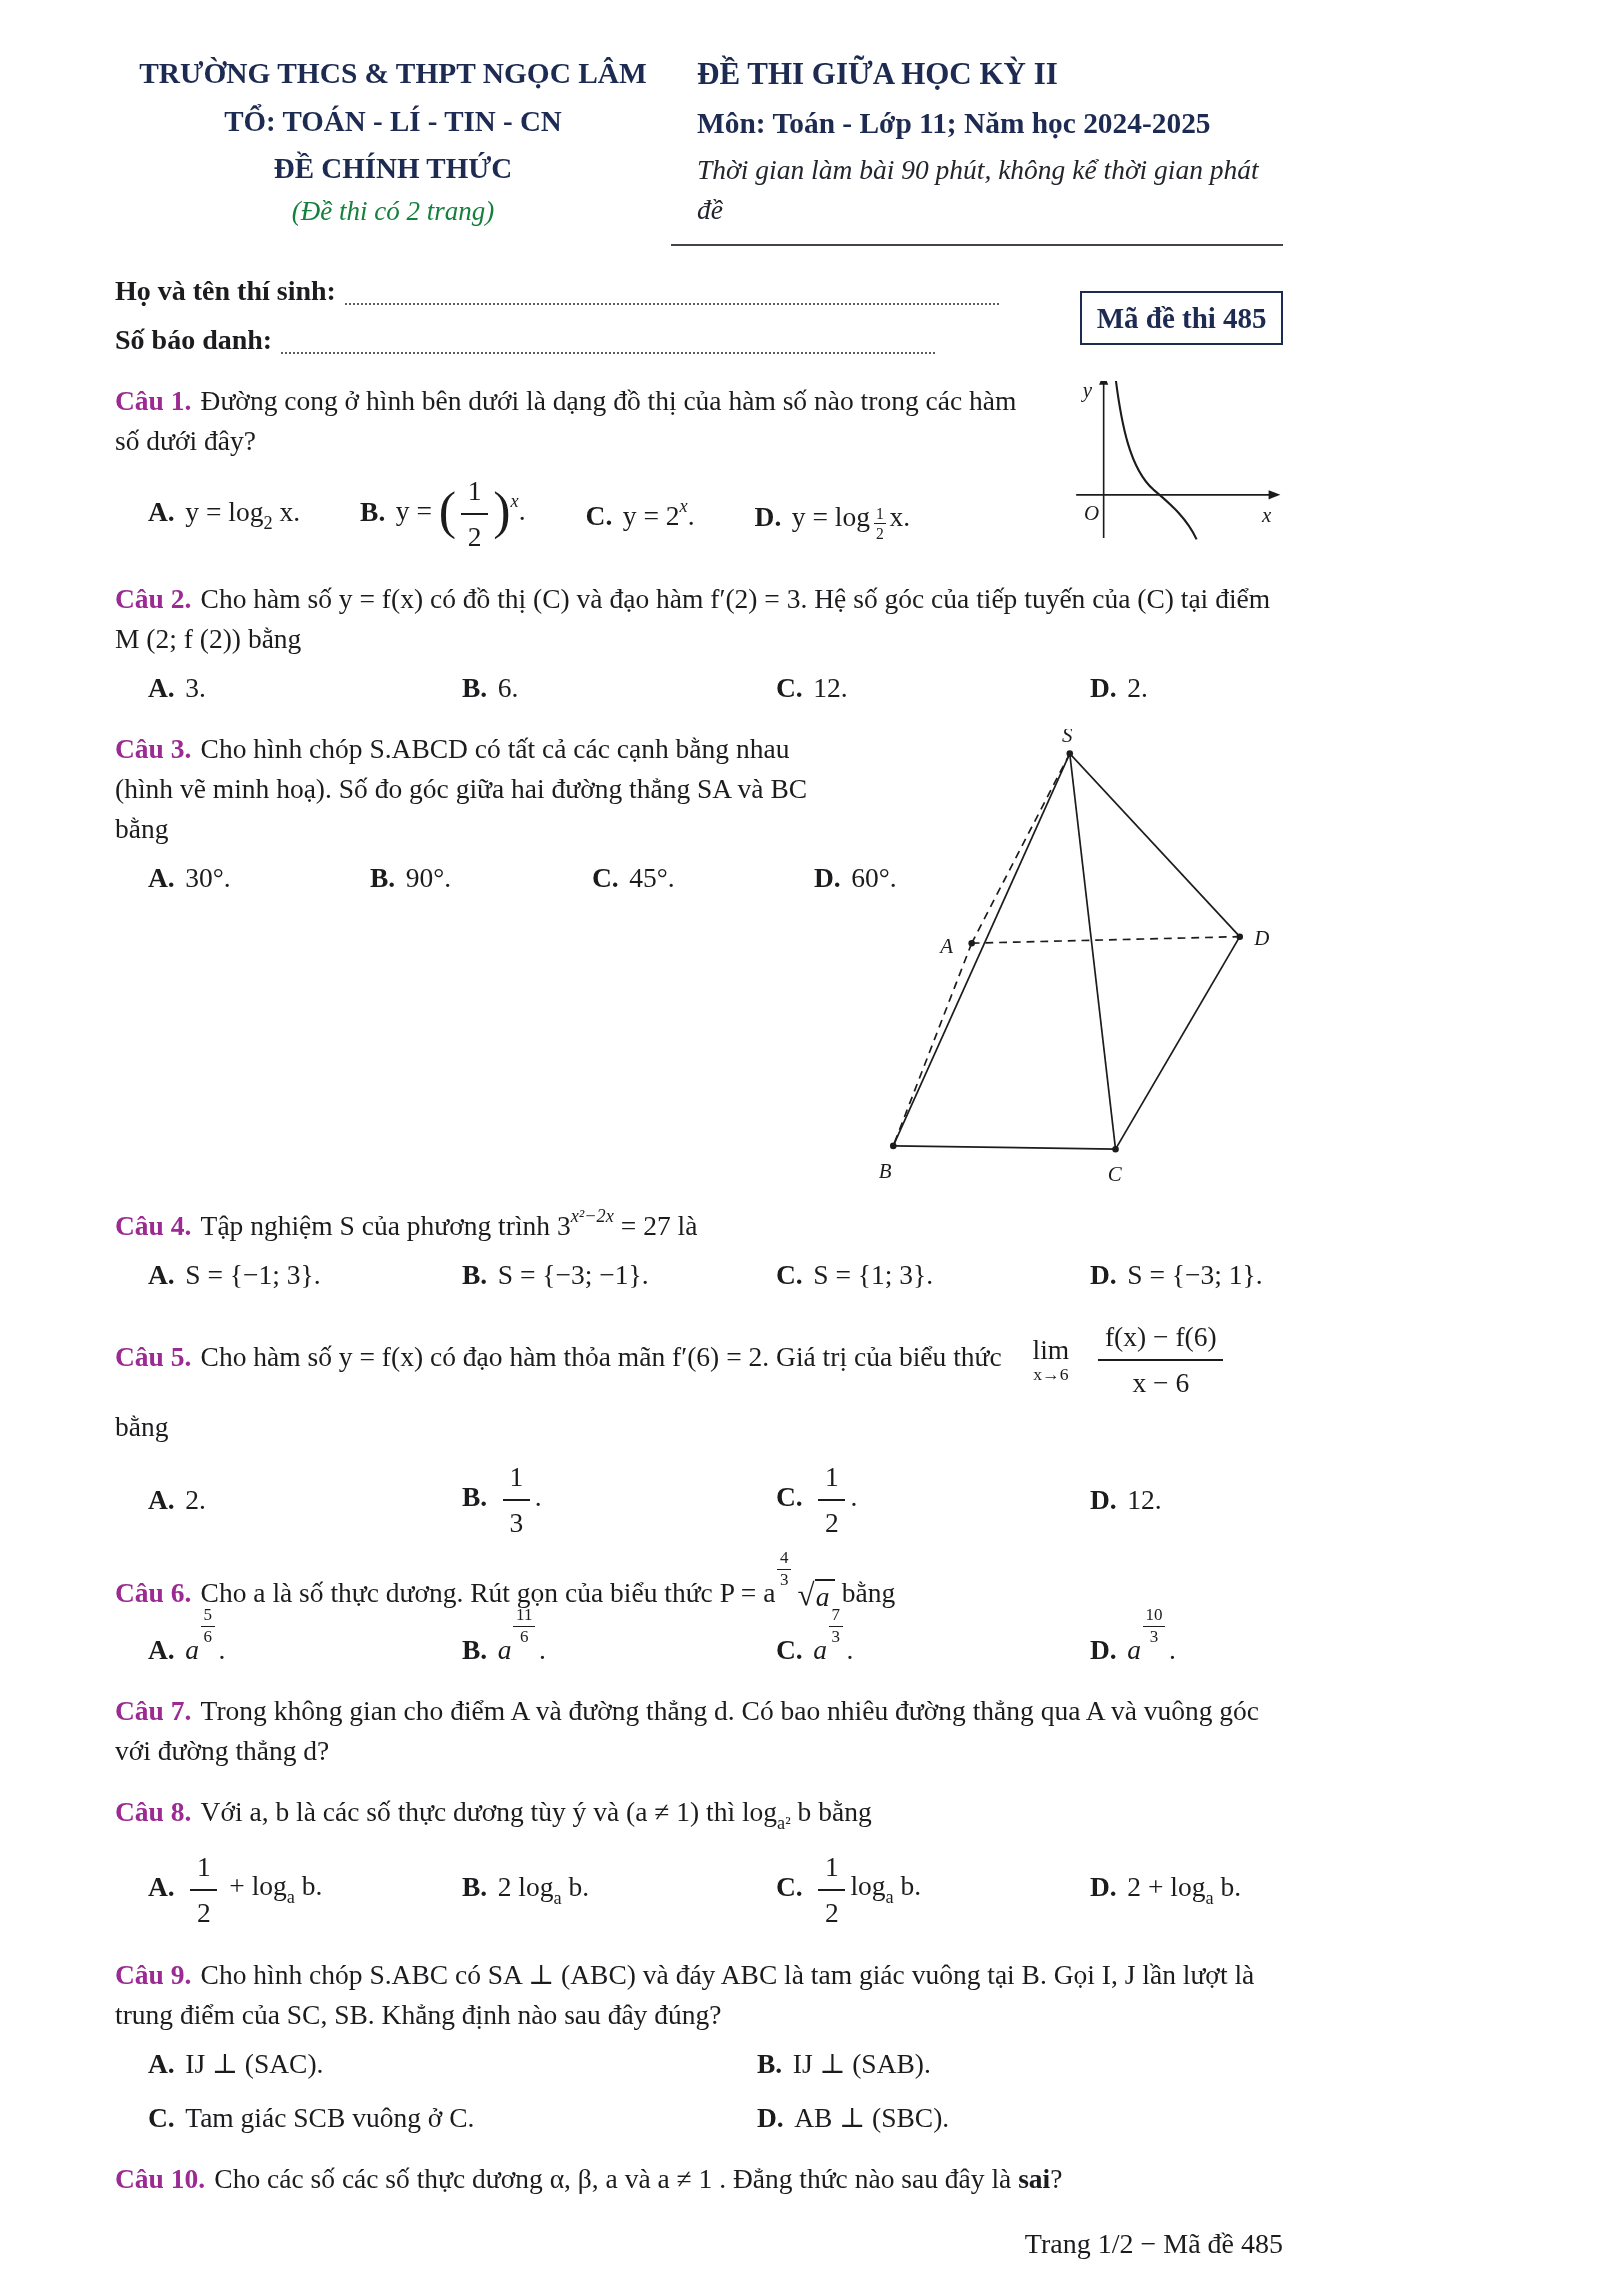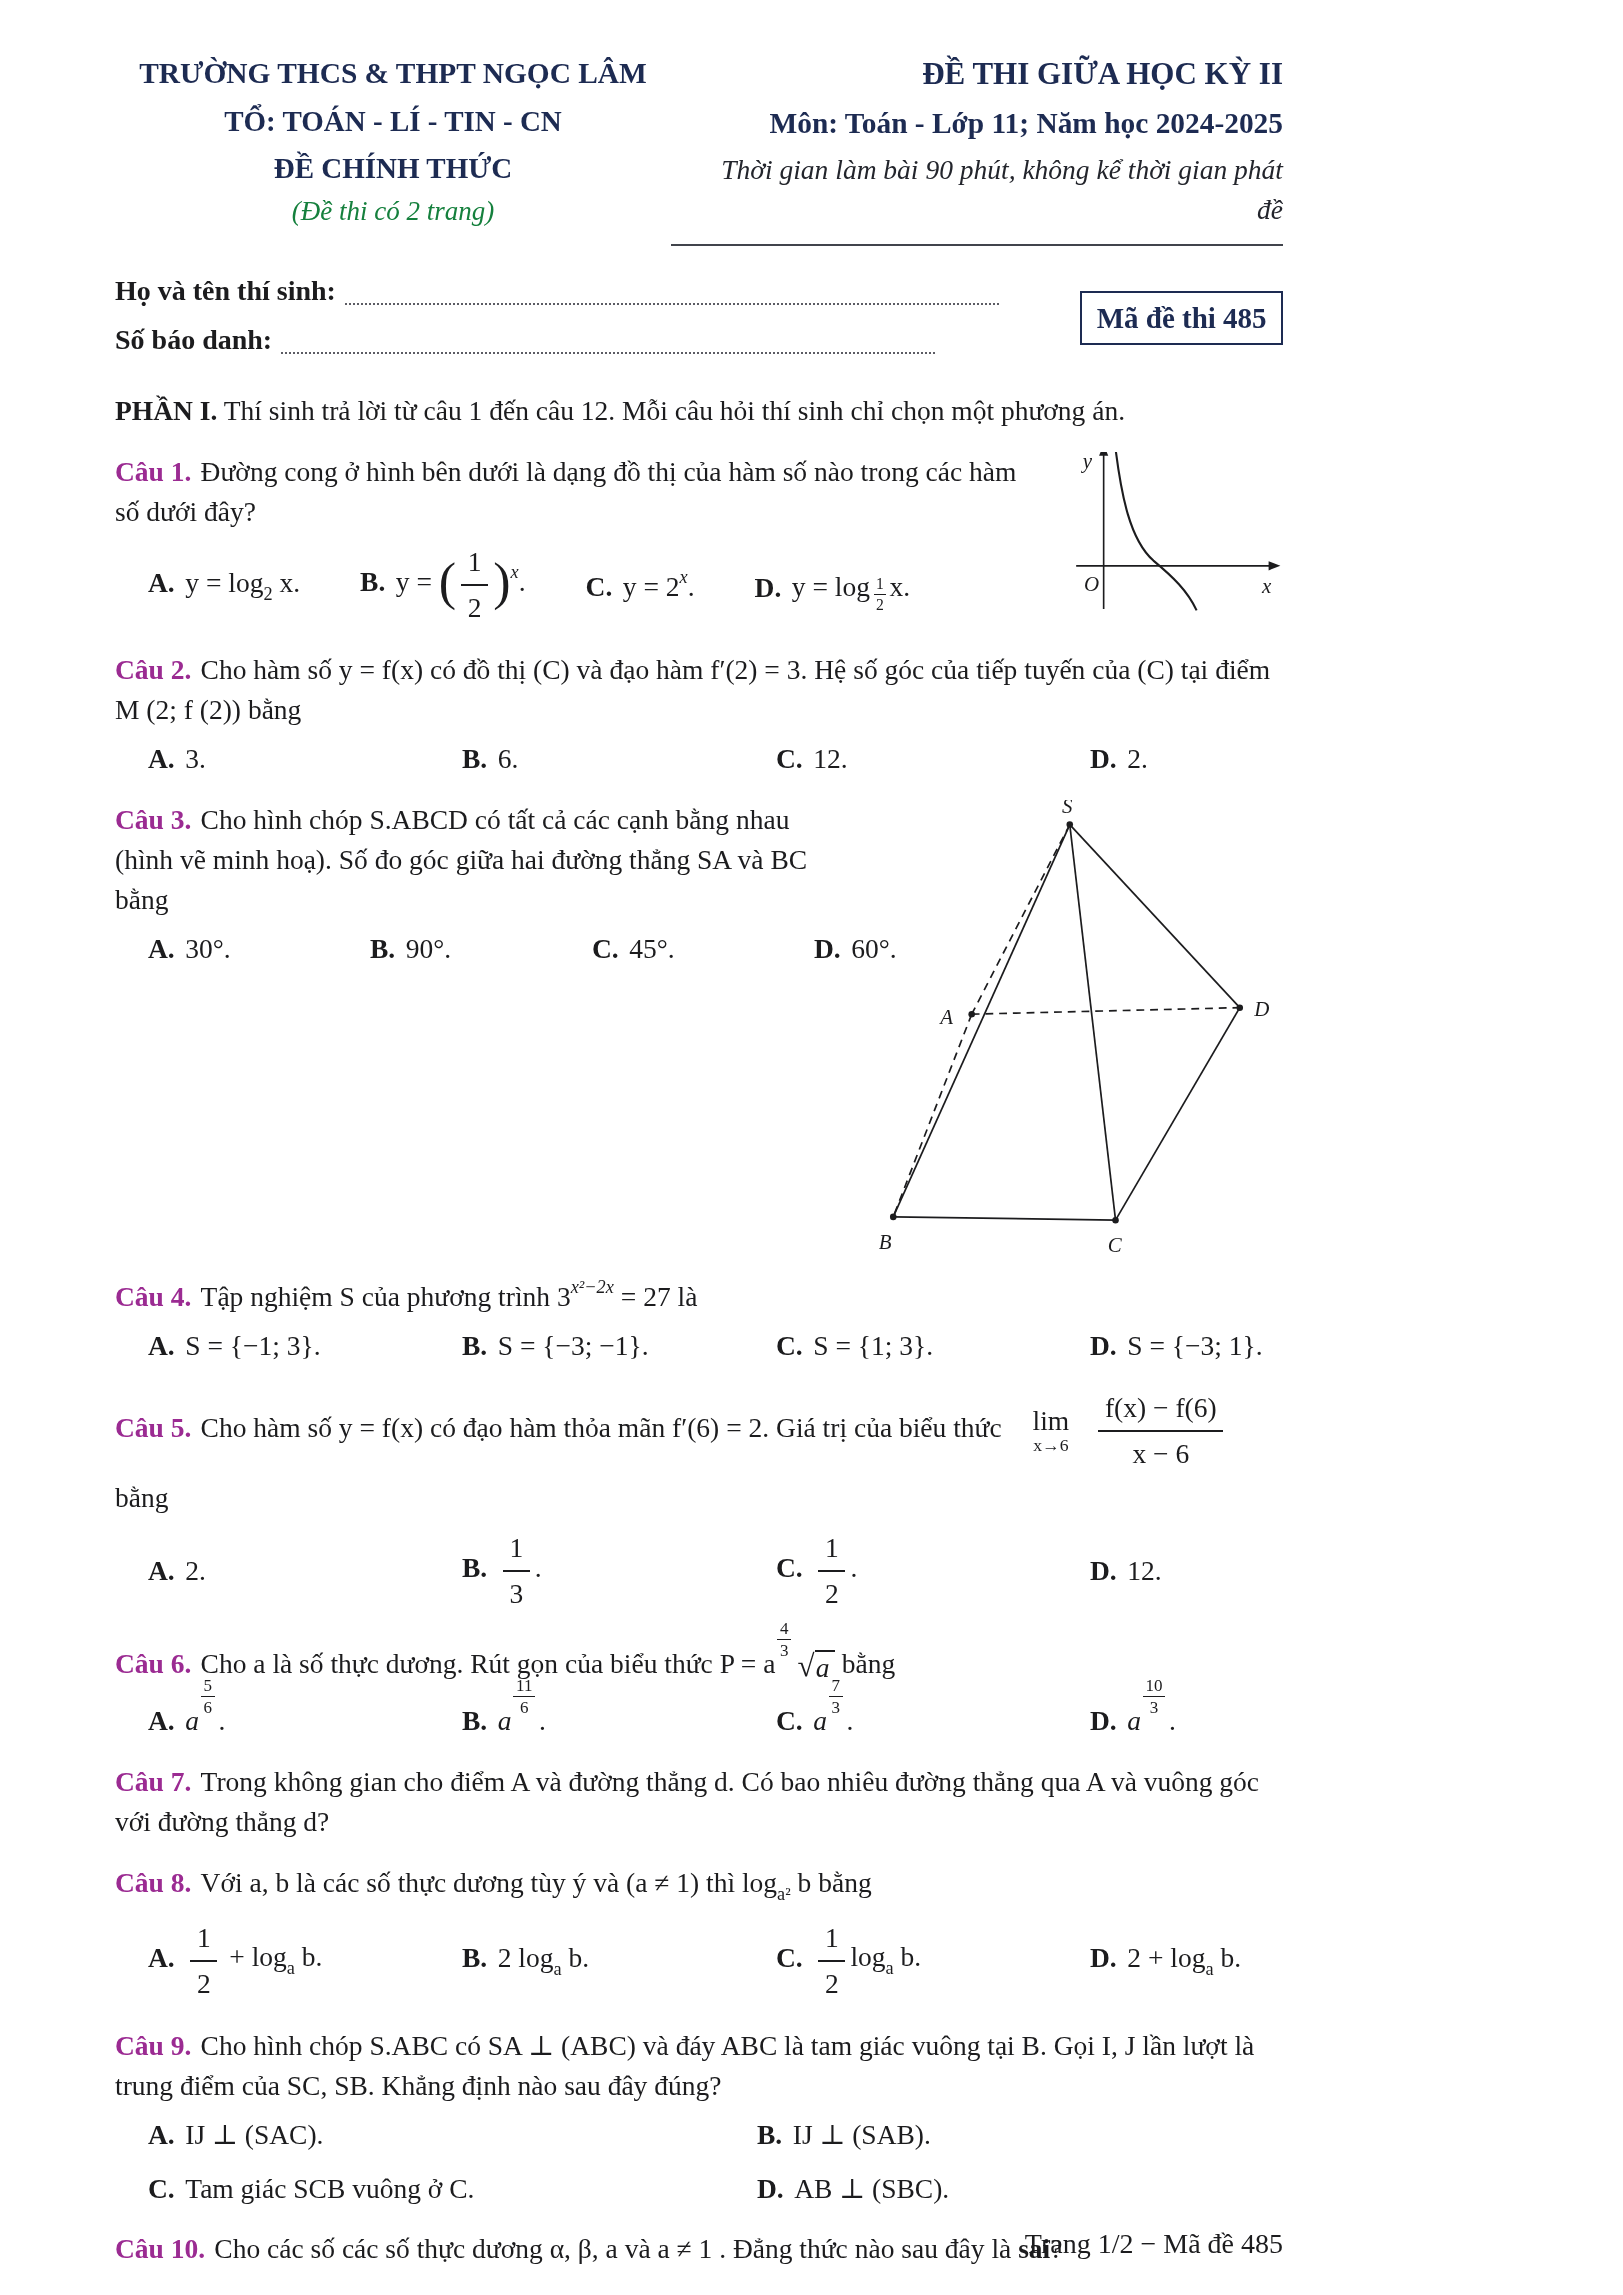--- a/index.html
+++ b/index.html
@@ -9,21 +9,21 @@
   .bold{font-weight:bold;}
   .it{font-style:italic;}
 
   
   .header{display:flex;align-items:flex-start;}
   .h-left{width:556px;text-align:center;color:#1d2b52;}
   .school{font-weight:bold;font-size:29.4px;}
   .dept{font-weight:bold;font-size:29px;margin-top:5.2px;}
   .official{font-weight:bold;font-size:29px;margin-top:5.2px;}
   .pages-note{font-style:italic;font-size:27px;margin-top:3px;color:#15803d;}
-  .h-right{flex:1;text-align:right;color:#1d2b52;padding:0 0 14.4px 26px;border-bottom:2px solid #41444c;}
+  .h-right{flex:1;text-align:left;color:#1d2b52;padding:0 0 14.4px 26px;border-bottom:2px solid #41444c;}
   .exam-title{font-weight:bold;font-size:31px;}
   .subject{font-weight:bold;font-size:29.4px;margin-top:5.2px;}
   .duration{font-style:italic;font-size:27.5px;margin-top:5.2px;color:#23252c;}
 
   
   .student{position:relative;margin-top:25px;}
   .s-row{display:flex;align-items:flex-end;margin-top:7.9px;font-size:28px;}
   .s-label{font-weight:bold;}
   .dots{width:654px;border-bottom:2.3px dotted #5c5c64;margin-left:9.2px;margin-bottom:6.5px;height:0;}
   .code-box{position:absolute;right:0;top:20px;border:2.3px solid #1d2b52;color:#1d2b52;font-weight:bold;font-size:29px;padding:3.9px 14.4px;}
@@ -94,24 +94,20 @@
       <span class="s-label">Họ và tên thí sinh:</span>
       <span class="dots"></span>
     </div>
     <div class="s-row">
       <span class="s-label">Số báo danh:</span>
       <span class="dots"></span>
     </div>
     <div class="code-box">Mã đề thi 485</div>
   </div>
 
-  <div class="part">
-    <span class="part-label">PHẦN I.</span>
-    <span>Thí sinh trả lời từ câu 1 đến câu 12. Mỗi câu hỏi thí sinh chỉ chọn một phương án.</span>
-  </div>
 
   <div class="q q1">
     <div class="fig-graph">
       <svg viewBox="0 0 330 270" width="216" height="177" style="font-size:42px">
         <line x1="56" y1="258" x2="56" y2="16" stroke="#1c1c1e" stroke-width="2.5"></line>
         <polygon points="56,6 49,24 63,24" fill="#1c1c1e"></polygon>
         <line x1="14" y1="192" x2="316" y2="192" stroke="#1c1c1e" stroke-width="2.5"></line>
         <polygon points="326,192 308,185 308,199" fill="#1c1c1e"></polygon>
         <path d="M 74,12 C 83,84 96,152 132,184 C 162,209 184,230 198,260" fill="none" stroke="#1c1c1e" stroke-width="3.2"></path>
         <text x="24" y="42">y</text>

